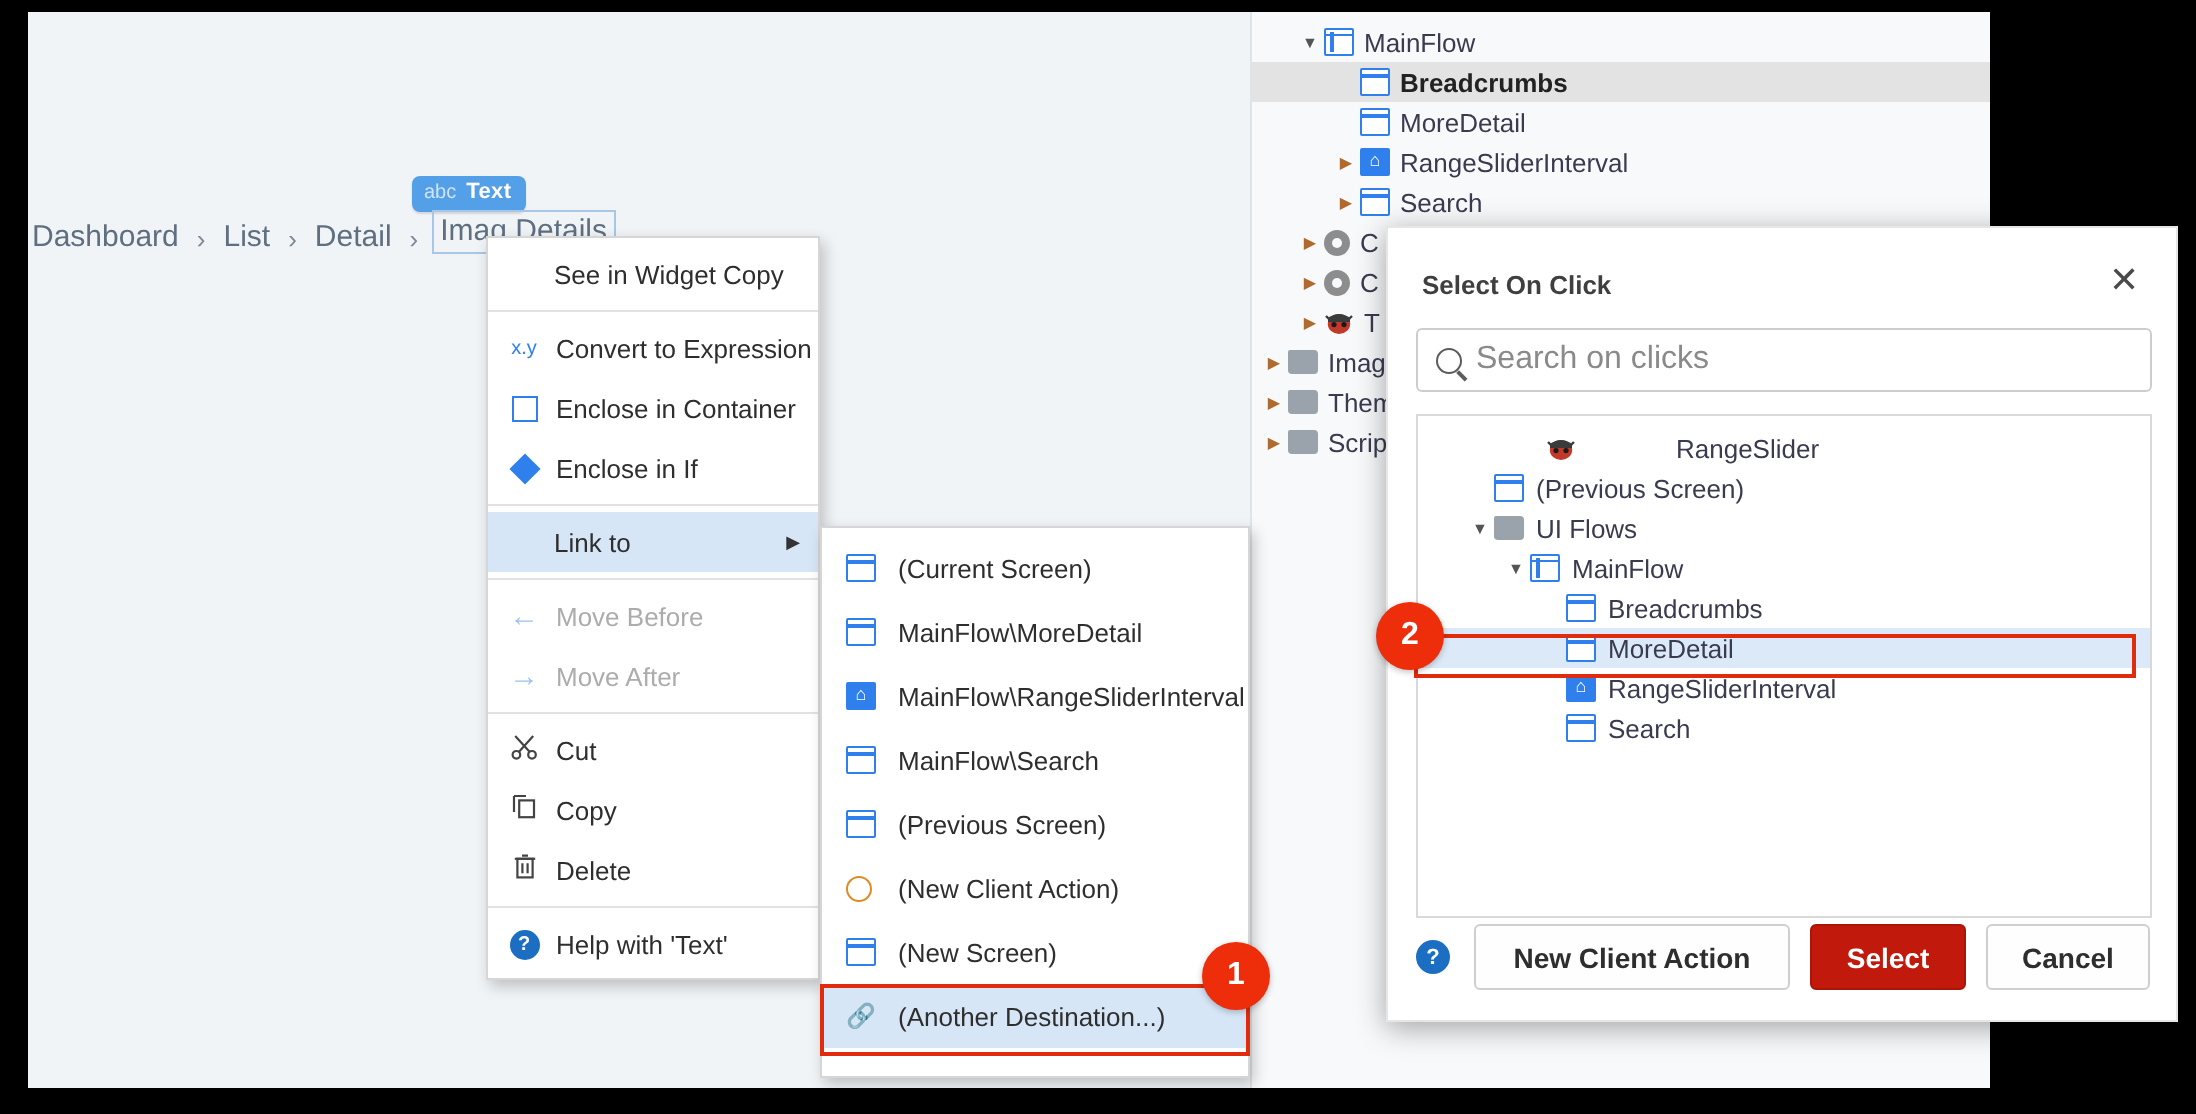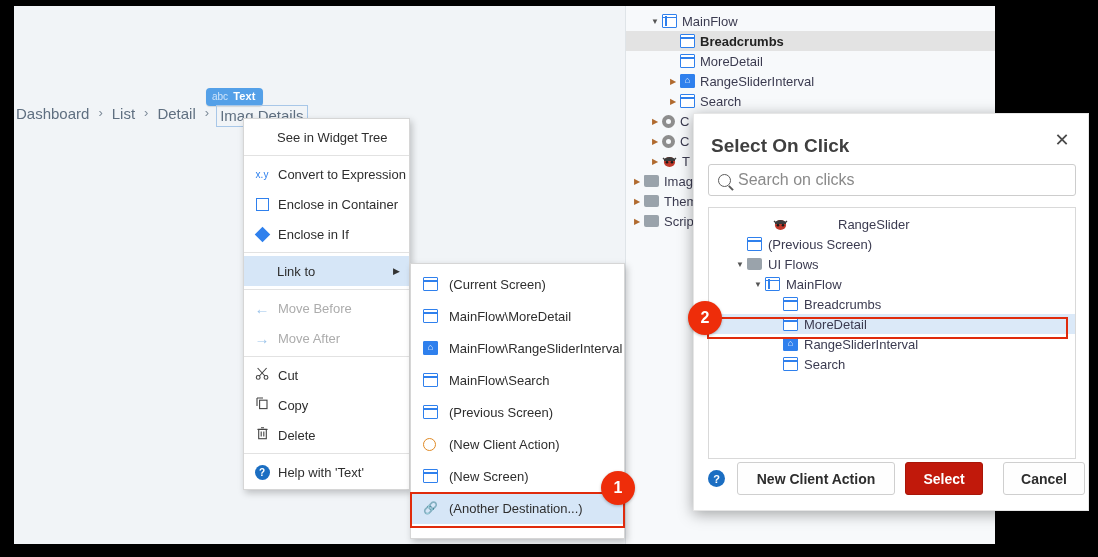--- a/index.html
+++ b/index.html
@@ -20,21 +20,21 @@
   }
   
   .canvas-area {
     position: absolute; left: 0; top: 0; width: 576px; height: 538px;
     background: #f1f4f7;
   }
 
   
   .breadcrumb {
     position: absolute; left: 0px; top: 99px;
-    display: flex; align-items: flex-start;
+    display: flex; align-items: flex-end;
     font-size: 15px; color: #5b6b7c; white-space: nowrap;
   }
   .bc-item { padding: 0 2px; color: #5f6f80; }
   .bc-sep { margin: 0 7px; color: #7d8b99; font-size: 13px; }
   .bc-selected {
     color:#5f6f80;
     border: 1px solid #a8c7e8;
     padding: 1px 3px 2px 3px;
     background: transparent;
   }
@@ -145,21 +145,21 @@
   }
 
   
   .dialog {
     position:absolute; left:693px; top:113px;
     width:396px; height:398px;
     background:#fff;
     box-shadow: 0 3px 14px rgba(0,0,0,.35);
     border:1px solid #e6e6e6;
   }
-  .dlg-title { position:absolute; left:17px; top:21px; font-size:19px; font-weight:bold; color:#3f3f3f;text-align:right;}
+  .dlg-title { position:absolute; left:17px; top:21px; font-size:13px; font-weight:bold; color:#3f3f3f;text-align:right;}
   .dlg-close { position:absolute; right:14px; top:14px; width:24px;height:24px;
                font-size:18px;color:#4a4a4a; display:flex;align-items:center;justify-content:center;}
   .dlg-search {
     position:absolute; left:14px; top:50px; width:368px; height:32px;
     border:1px solid #cdcdcd; border-radius:3px; background:#fff;
     display:flex; align-items:center; padding-left:9px; gap:7px;
   }
   .mag { width:13px;height:13px;border:1.8px solid #5c5c5c;border-radius:50%;position:relative; flex:0 0 13px;}
   .mag:after{content:"";position:absolute;right:-4px;bottom:-3px;width:6px;height:1.8px;background:#5c5c5c;transform:rotate(45deg);}
   .dlg-search .ph { color:#8a8a8a; font-size:16px; }
@@ -174,21 +174,21 @@
   .dlbl { margin-left:6px; }
   .dlg-footer { position:absolute; left:0; right:0; bottom:0; height:62px; }
   .btn {
     position:absolute; top:14px; height:33px;
     border:1px solid #cfcfcf; background:#fefefe; border-radius:3px;
     font-size:14px; font-weight:bold; color:#2e2e2e;
     display:flex;align-items:center;justify-content:center;
   }
   .btn-newaction { left:43px; width:158px; }
   .btn-select { left:211px; width:78px; background:#c1190b; border-color:#a91608; color:#fff;}
-  .btn-cancel { left:299px; width:82px;margin-left:10px; }
+  .btn-cancel { left:299px; width:82px; }
   .dlg-help { position:absolute; left:14px; top:22px; width:17px;height:17px;border-radius:50%;
               background:#1b6ec2; color:#fff;font-size:11px;font-weight:bold;
               display:flex;align-items:center;justify-content:center;}
 </style>
 </head>
 <body>
 
 <div id="root">
 
   <div class="ide-window">
@@ -275,21 +275,21 @@
             <span class="ic-folder"></span>
             <span class="tlabel">Scrip</span>
           </div>
         </div>
     </div>
   </div>
 
   <div class="ctx-menu">
     <div id="ctx-list">
         <div class="ctx-item nolabelicon">
-          <span class="ctx-lbl">See in Widget Tree</span>
+          <span class="ctx-lbl">See in Widget Copy</span>
         </div>
         <div class="ctx-sep"></div>
         <div class="ctx-item">
           <span class="ctx-ic">
             <span class="xy">x.y</span>
           </span>
           <span class="ctx-lbl">Convert to Expression</span>
         </div>
         <div class="ctx-item">
           <span class="ctx-ic">

